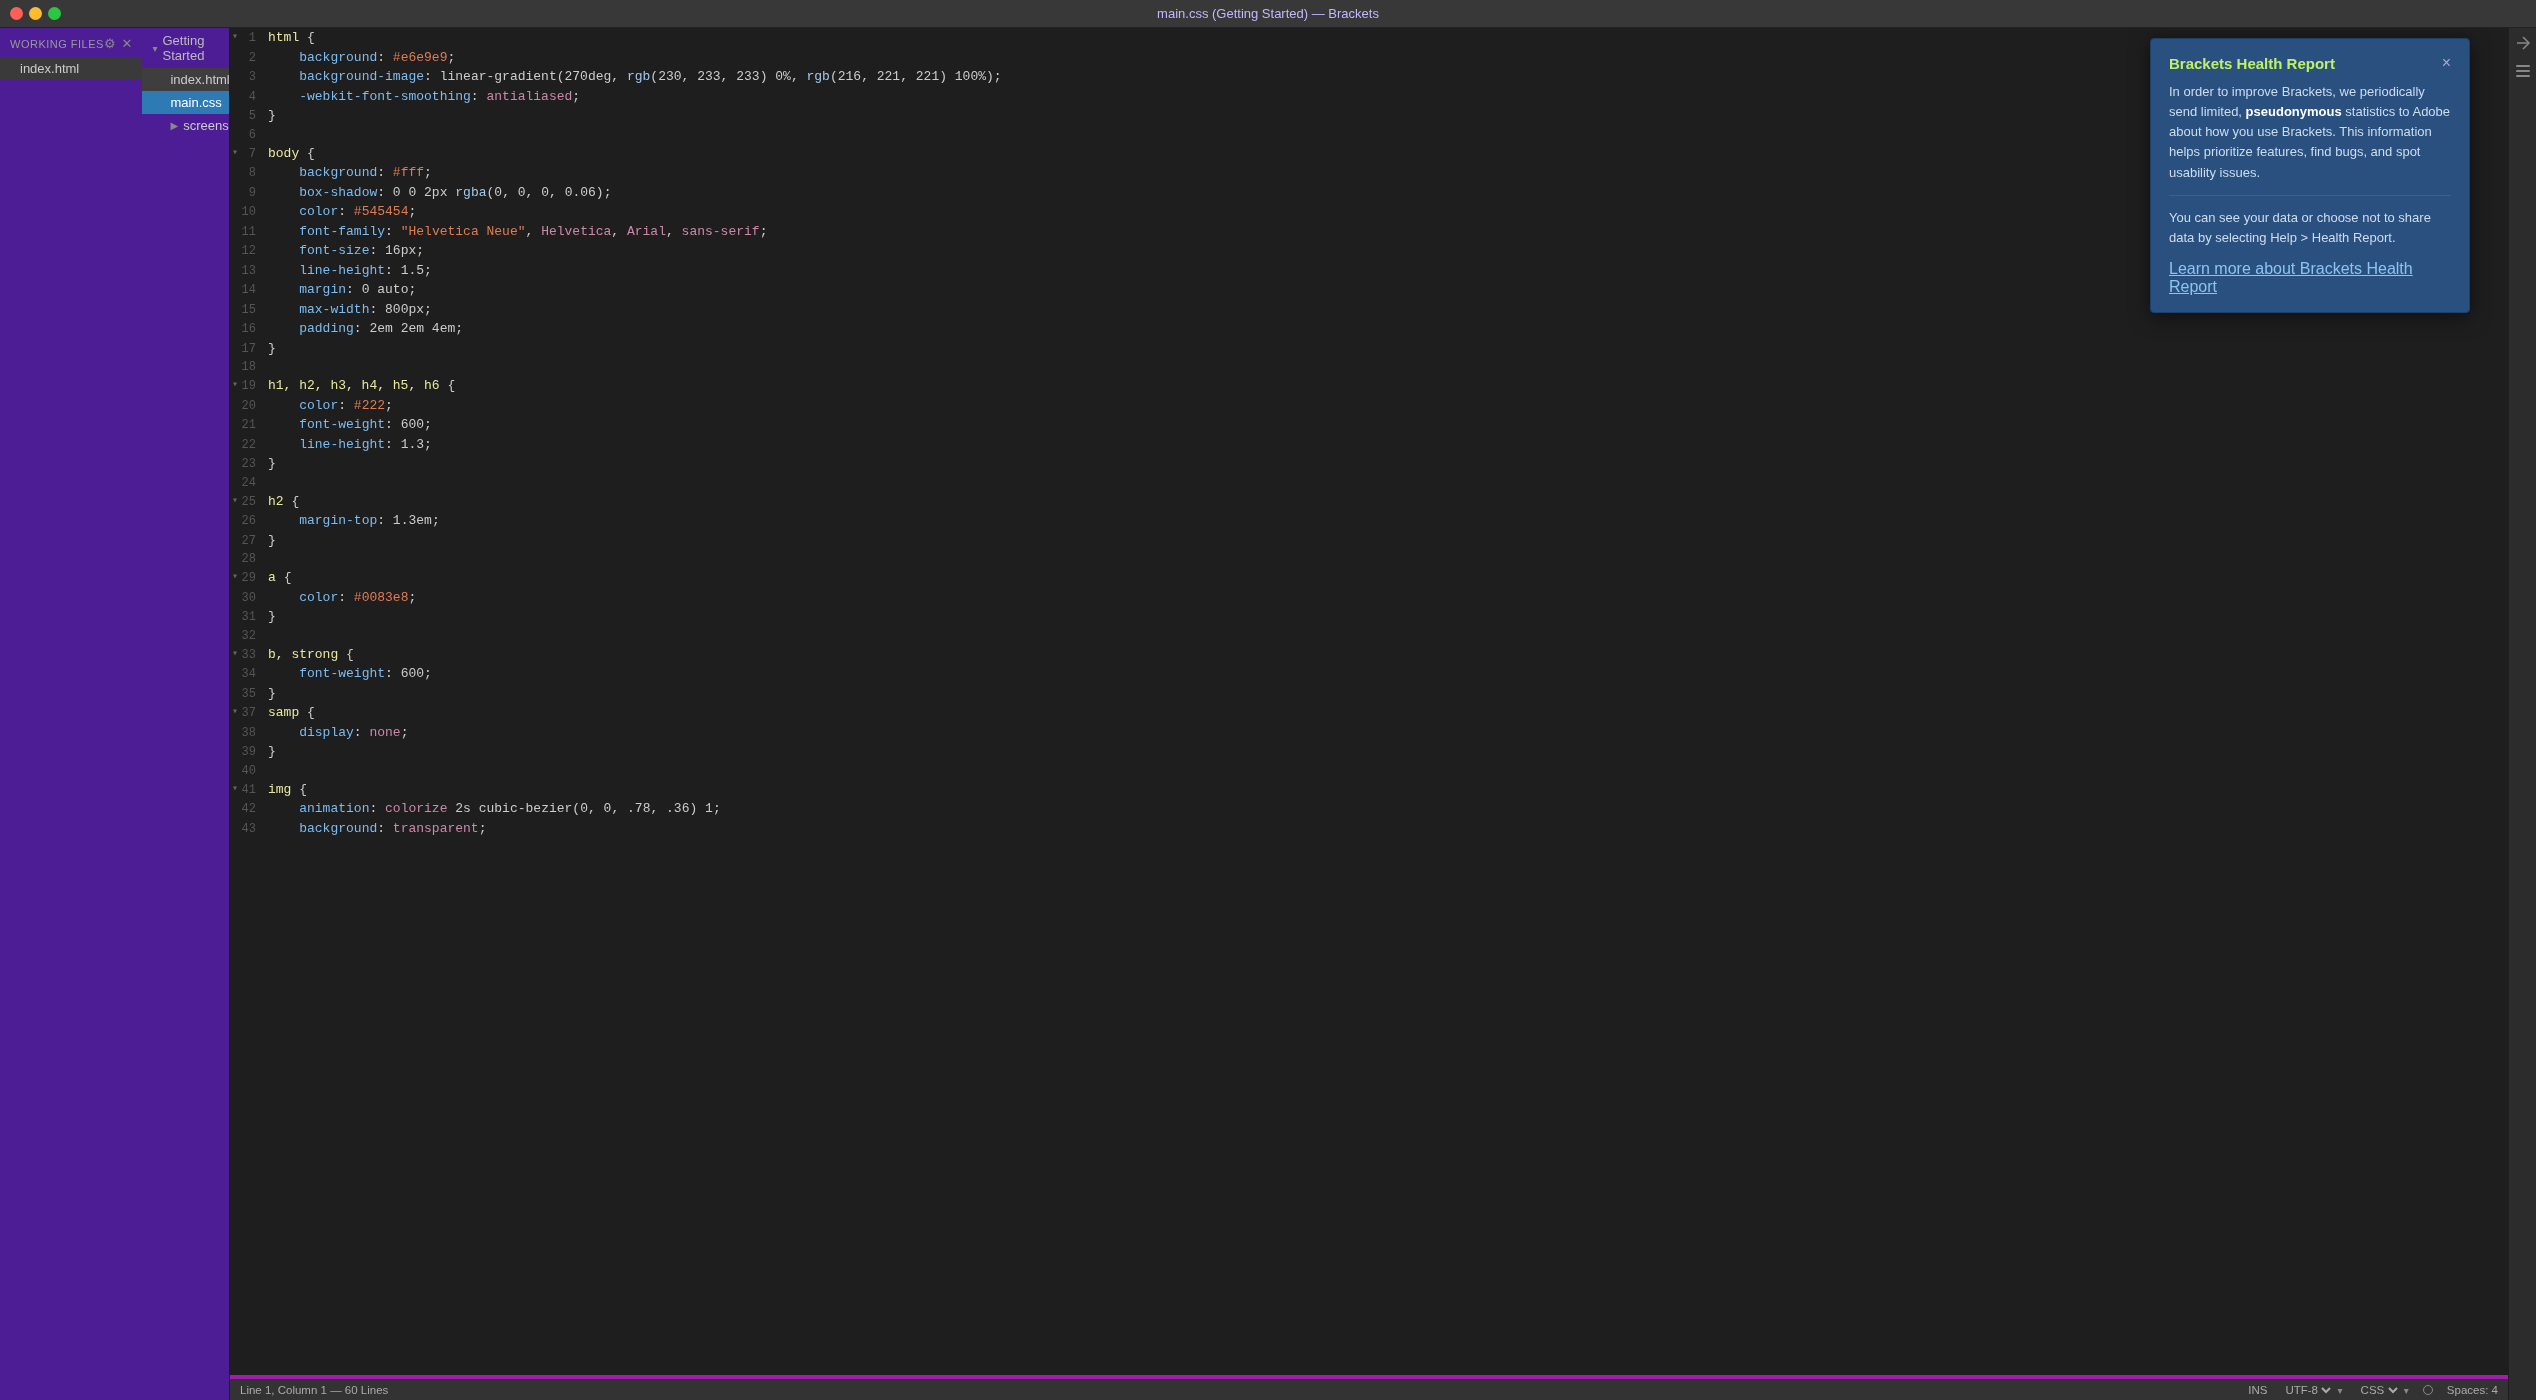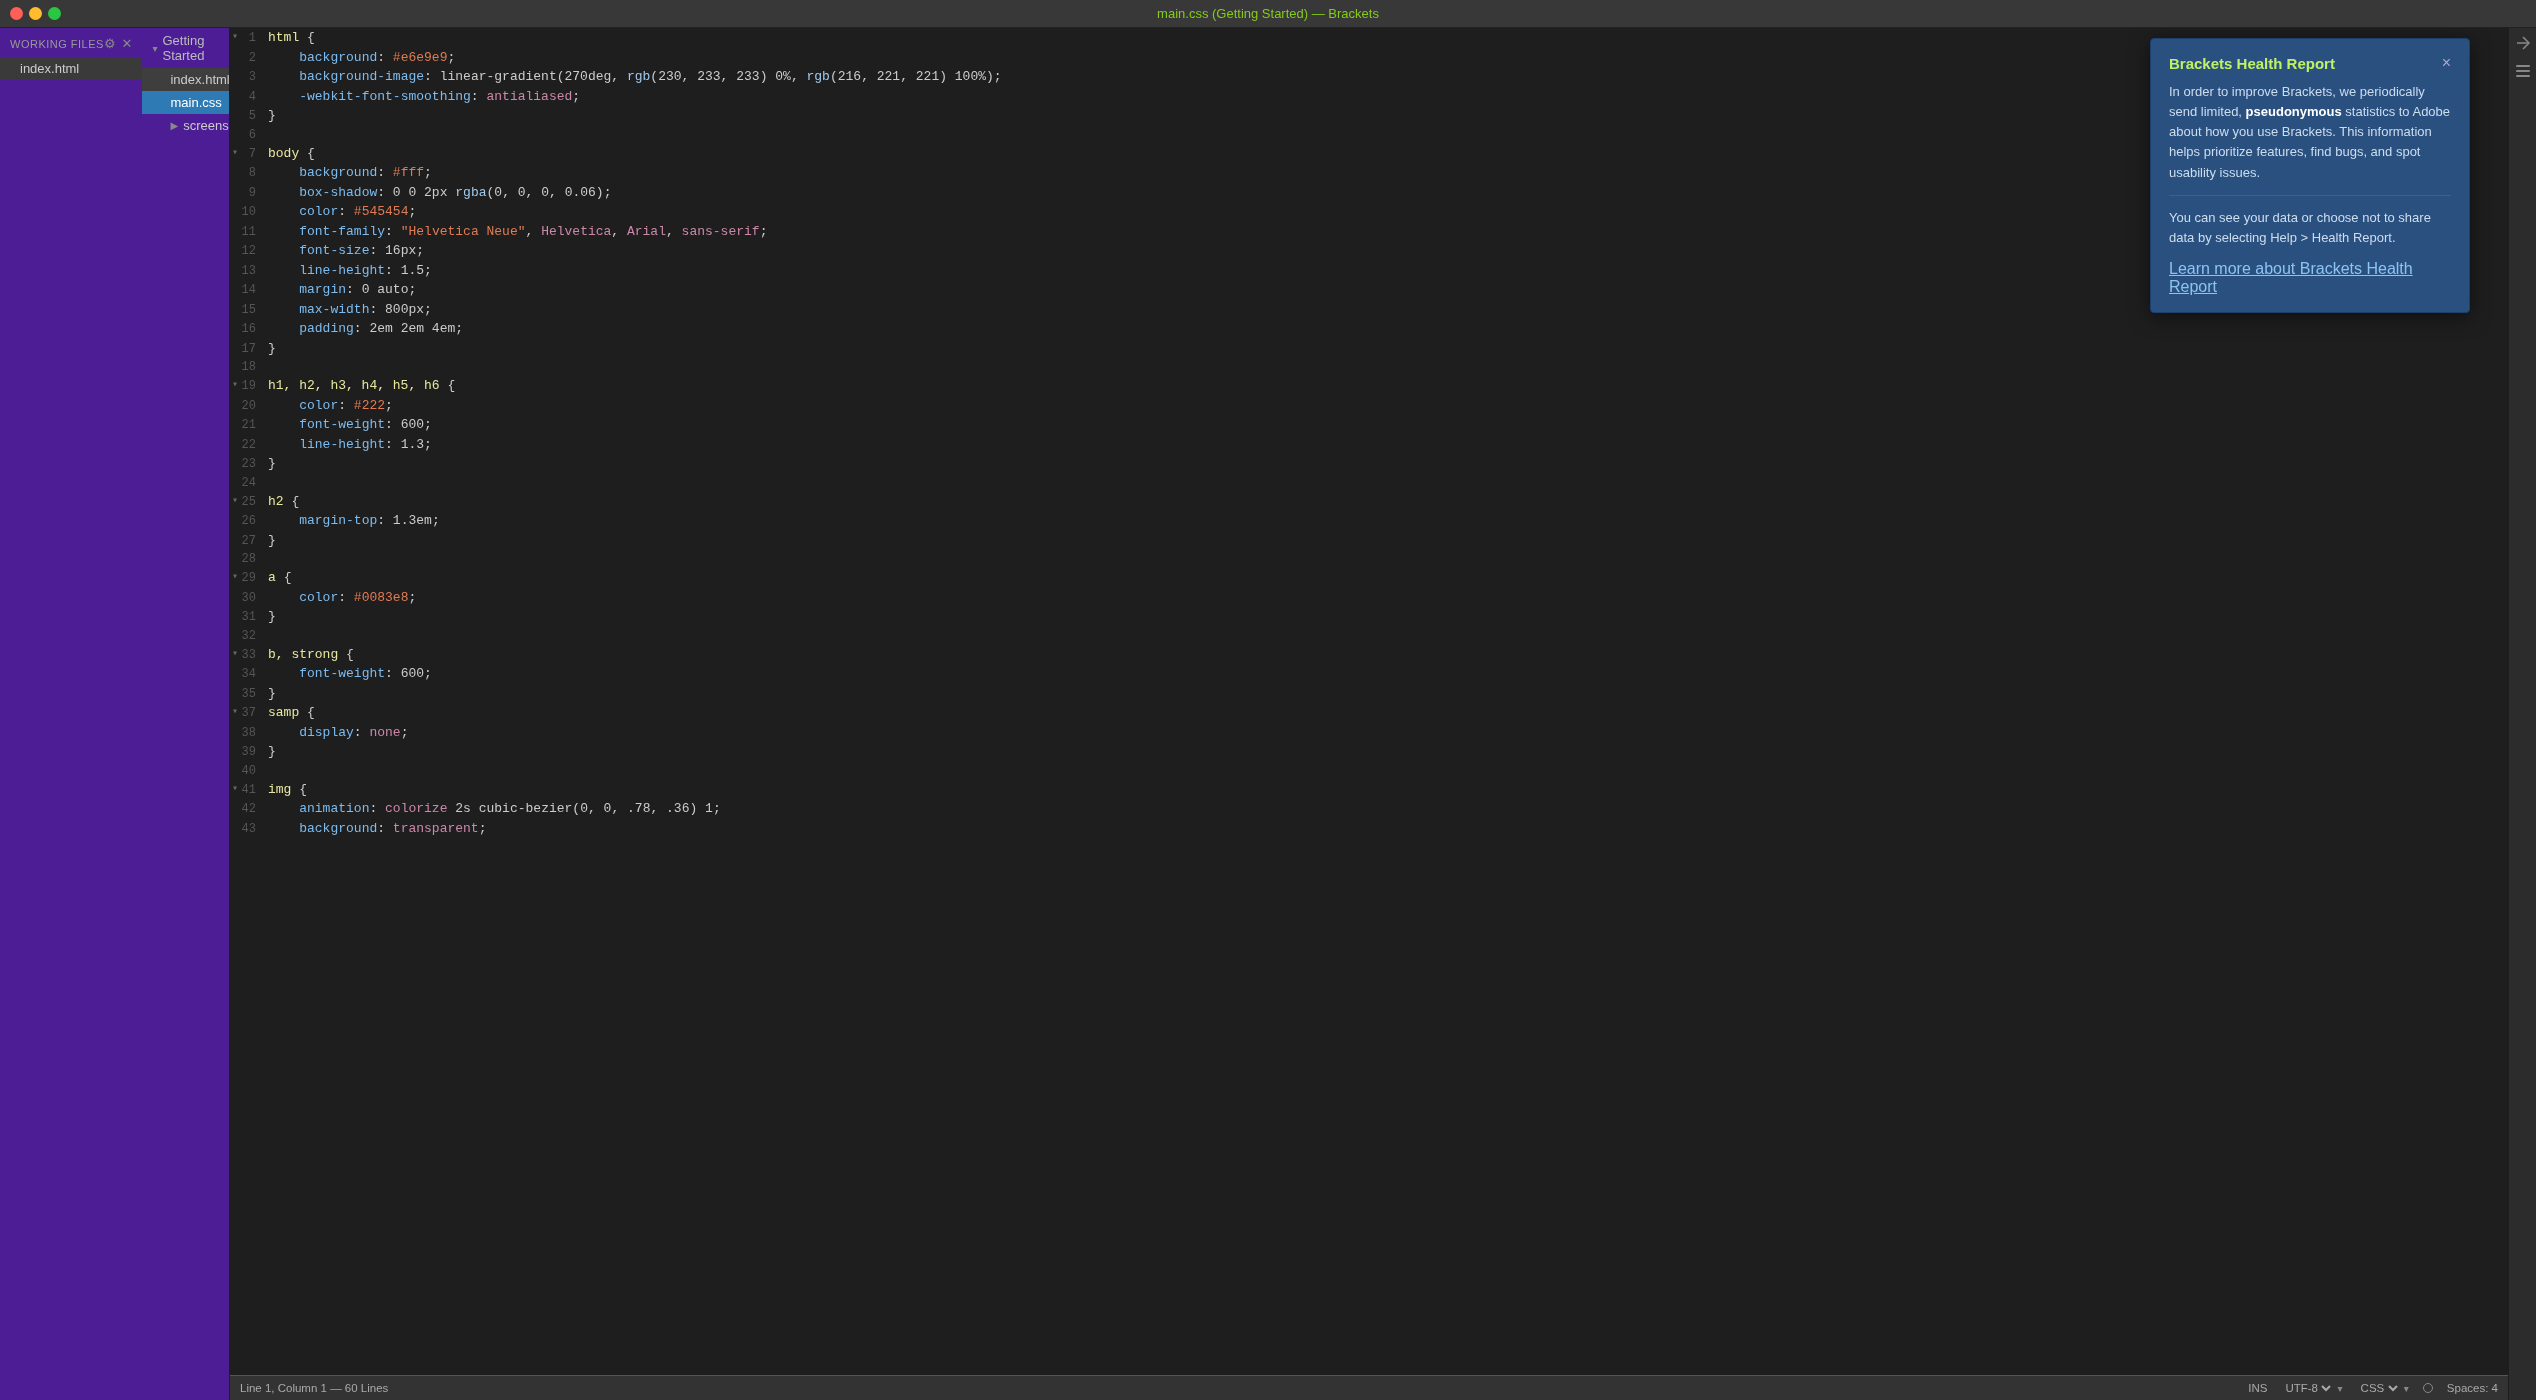--- a/index.html
+++ b/index.html
@@ -10,21 +10,21 @@
       height: 100vh;
       overflow: hidden;
       display: flex;
       flex-direction: column;
     }
     
     #titlebar {
       background: #383838;
       text-align: center;
       font-size: 13px;
-      color: #84cc16;
+      color: #c4b5fd;
       padding: 6px 0;
       min-height: 28px;
       display: flex;
       align-items: center;
       justify-content: center;
       position: relative;
       border-bottom: 1px solid #222;
     }
     #titlebar-buttons {
       position: absolute;
@@ -202,21 +202,21 @@
     .c-value-num { color: #ccc; }
     .c-value-fn { color: #ccc; }
     .c-value-keyword { color: #cc88aa; margin-top: 12px; }
     .c-rgb-fn { color: #9ecbf0; }
     .c-number { color: #ccc; margin-top: 12px; }
 
     
     #statusbar {
       height: 25px;
       background: #333;
-      border-top: 1px solid #a21caf;
+      border-top: 4px solid #a21caf;
       display: flex;
       align-items: center;
       padding: 0 10px;
       font-size: 11.5px;
       color: #aaa;
       gap: 18px;
     }
     #statusbar-left { flex: 1; }
     #statusbar-right {
       display: flex;

